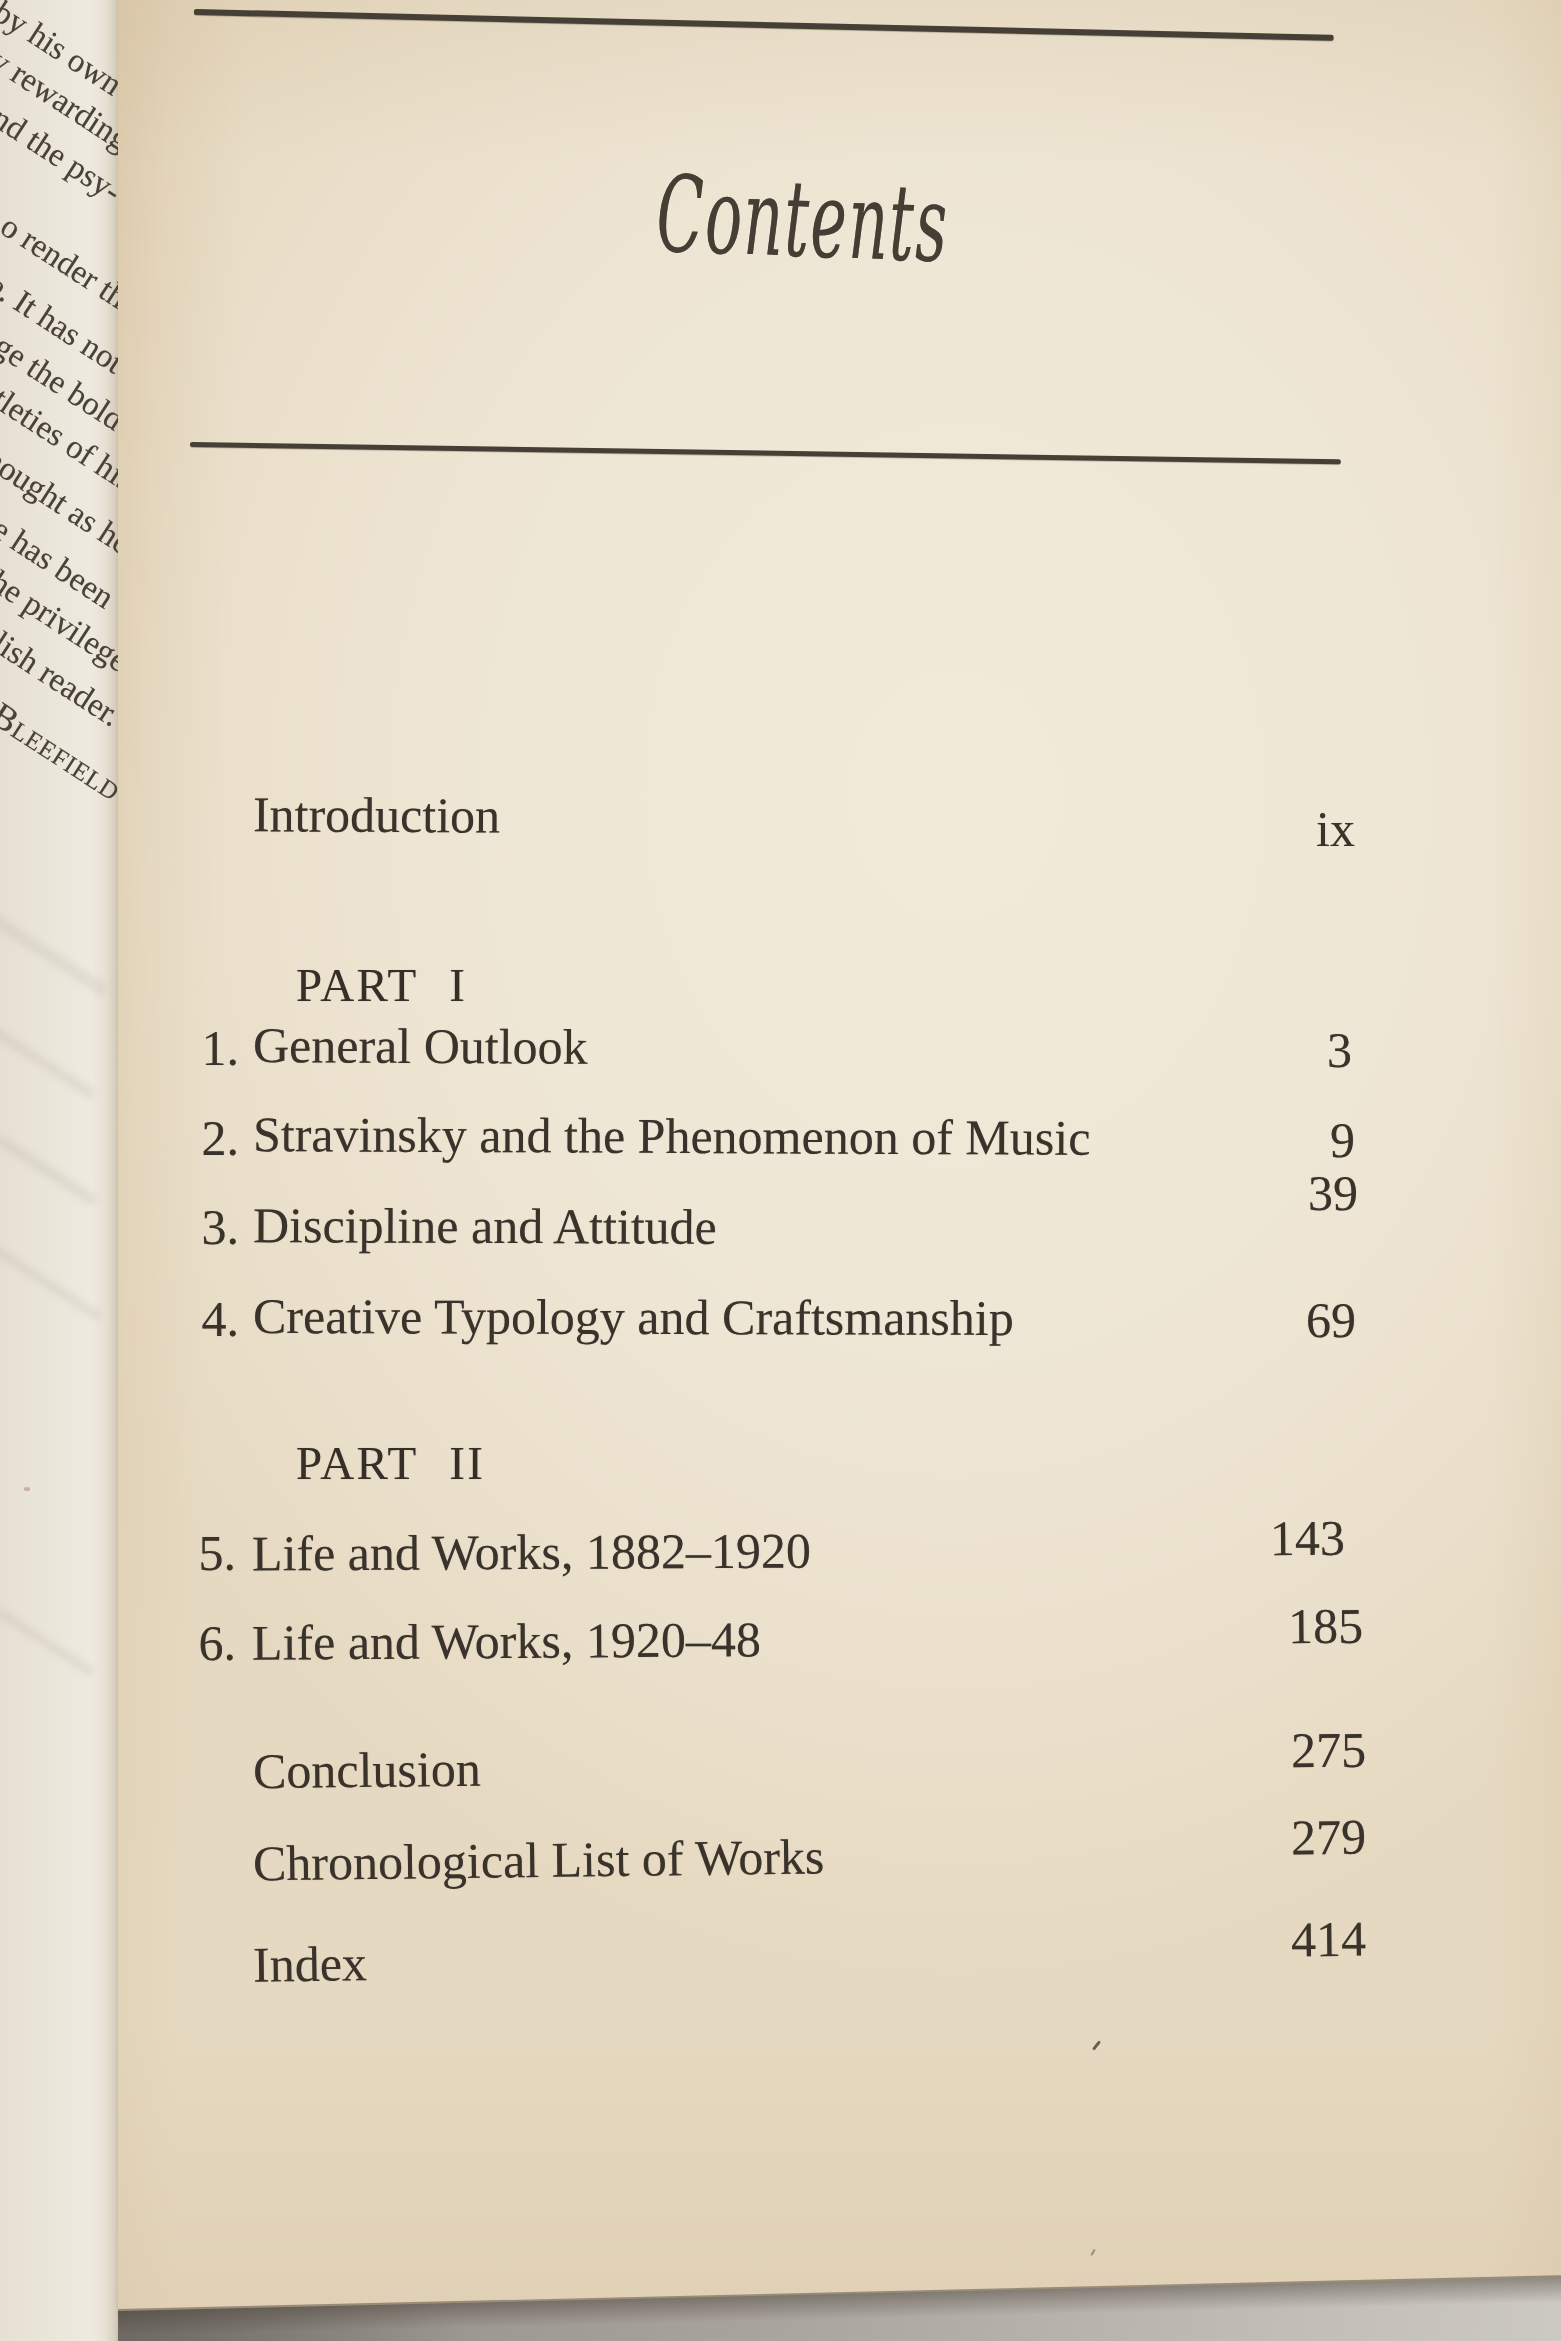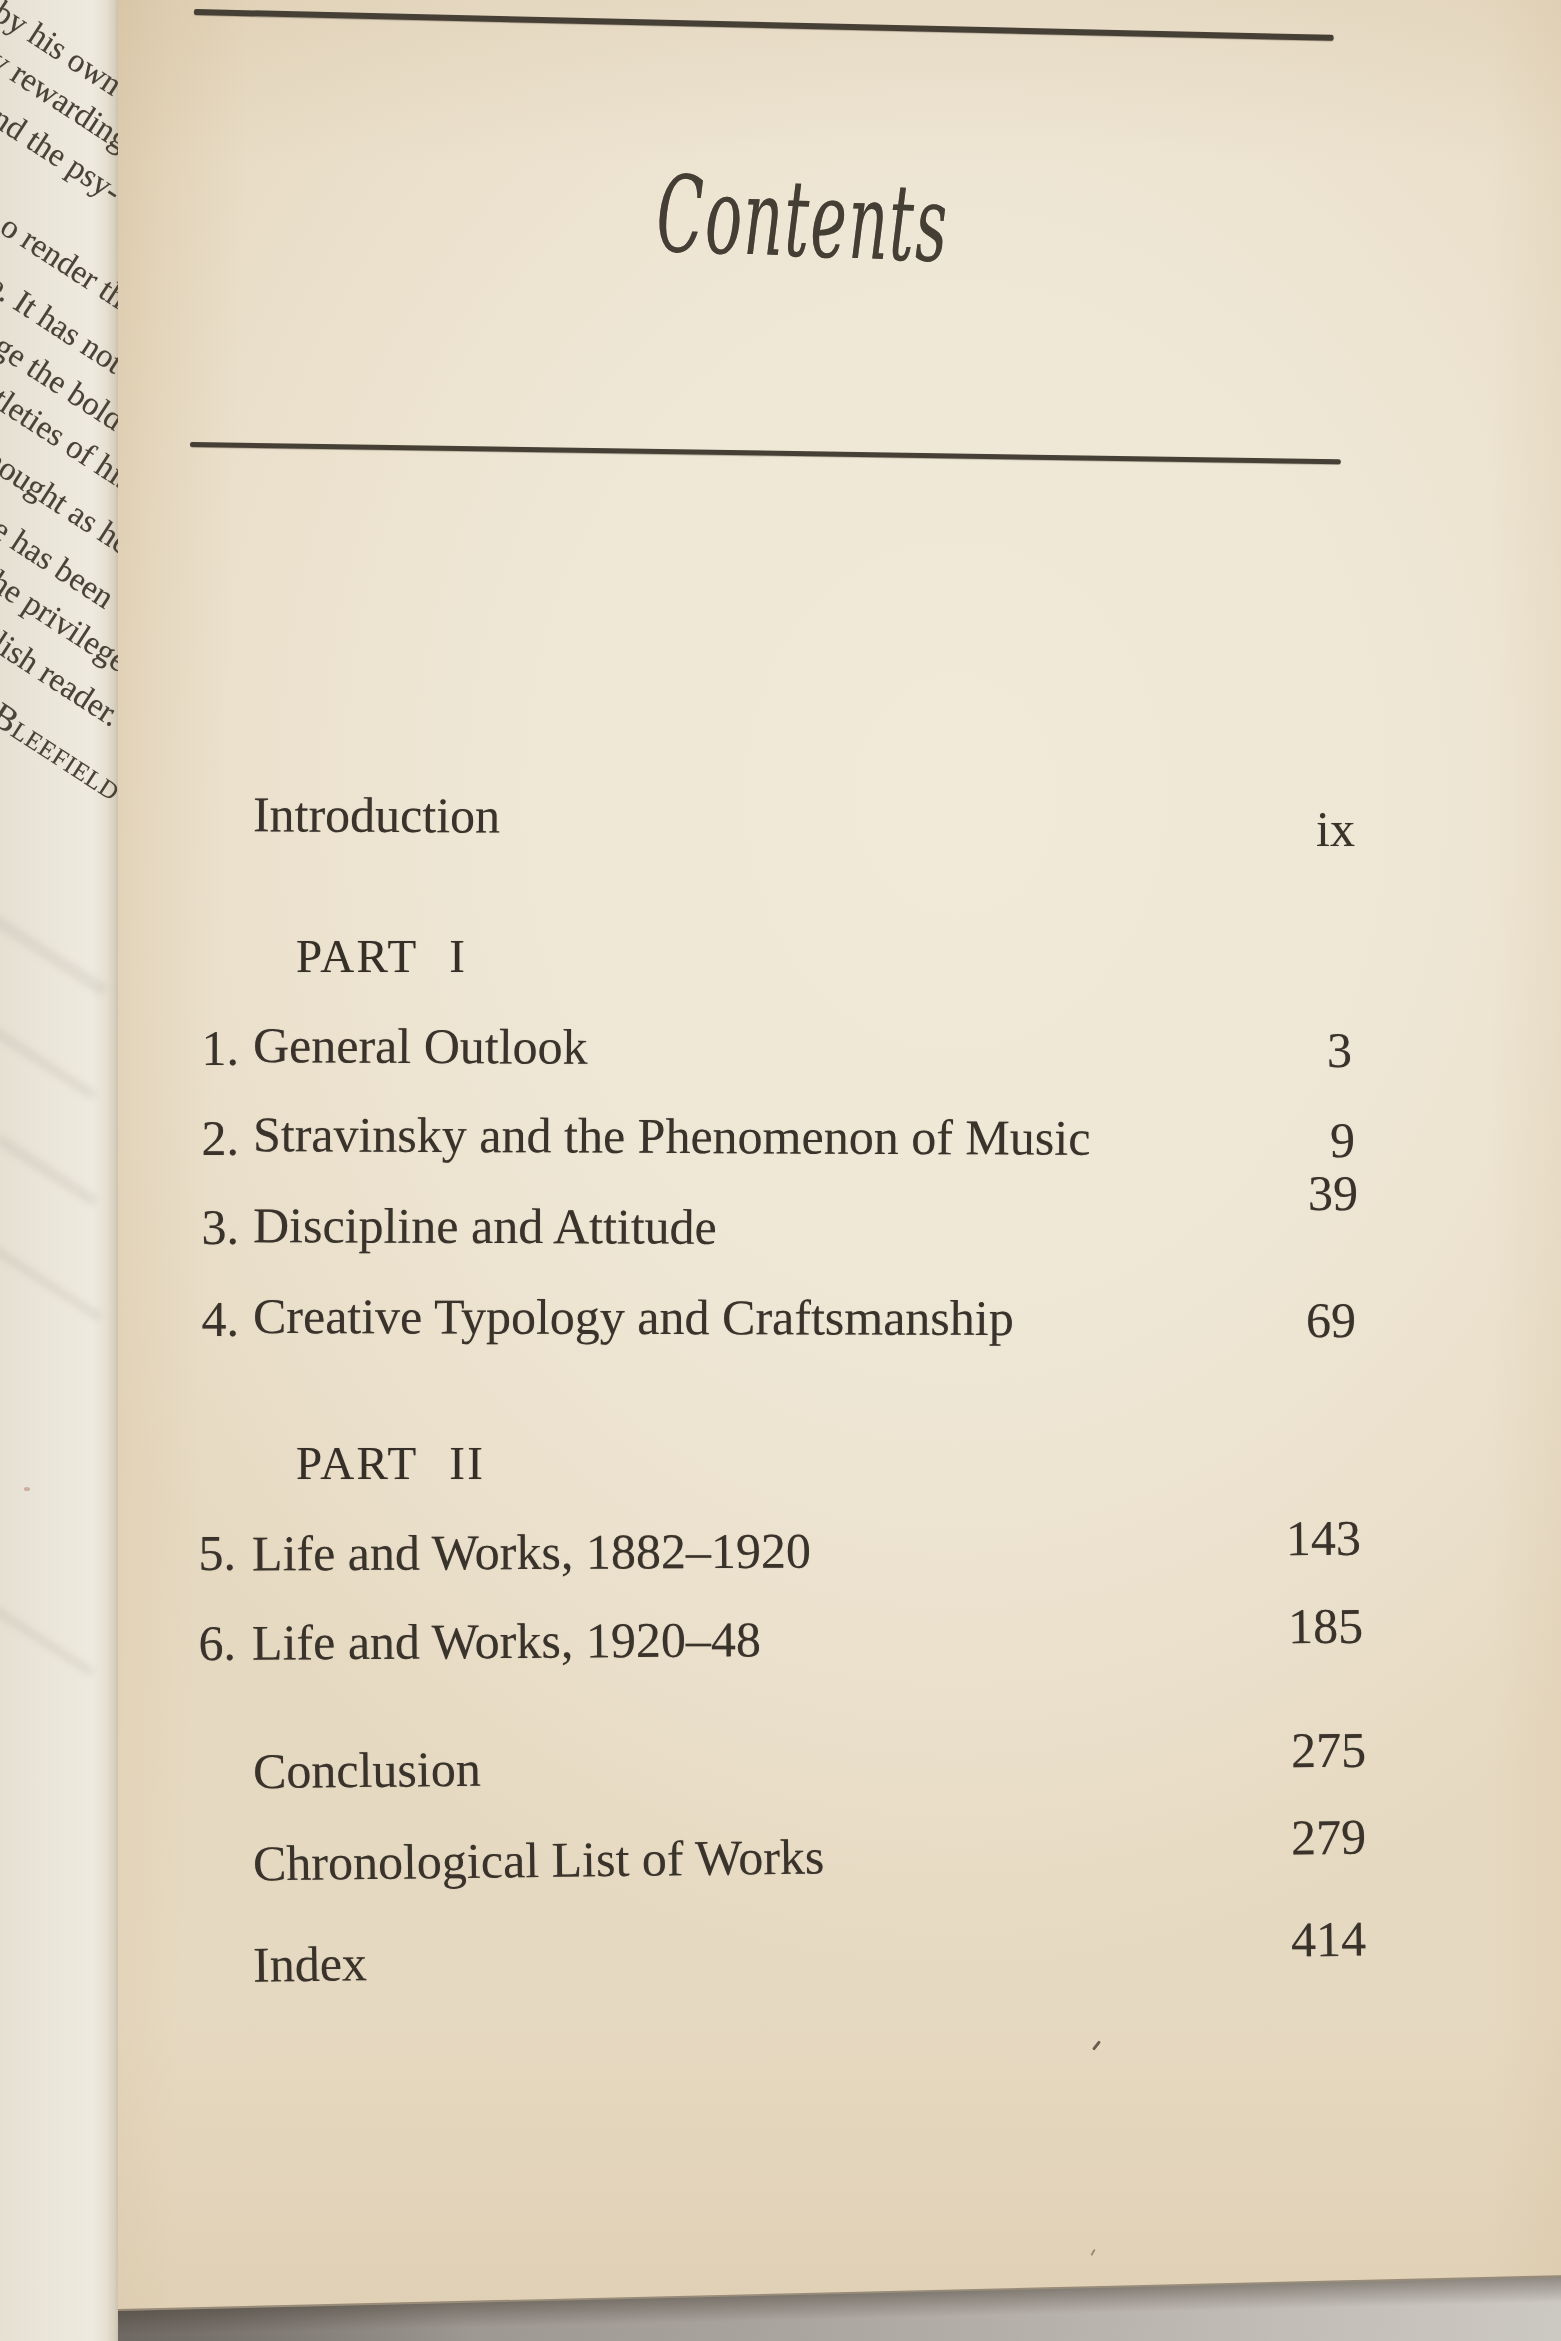--- a/index.html
+++ b/index.html
@@ -88,21 +88,21 @@
 
     <div class="title-wrap">
       <span class="title">Contents</span>
     </div>
 
     <div class="rule rule-mid"></div>
 
     <span class="lbl" style="left:135px;top:790px;transform:rotate(.3deg);">Introduction</span>
     <span class="pg" style="right:206px;top:804px;">ix</span>
 
-    <span class="part" style="left:178px;top:933px;">PART I</span>
+    <span class="part" style="left:178px;top:962px;">PART I</span>
 
     <span class="numcol" style="top:1023px;">1.</span>
     <span class="lbl" style="left:135px;top:1021px;transform:rotate(.3deg);">General Outlook</span>
     <span class="pg" style="right:209px;top:1025px;">3</span>
 
     <span class="numcol" style="top:1113px;">2.</span>
     <span class="lbl" style="left:135px;top:1111px;transform:rotate(.25deg);">Stravinsky and the Phenomenon of Music</span>
     <span class="pg" style="right:206px;top:1115px;">9</span>
 
     <span class="numcol" style="top:1202px;">3.</span>
@@ -110,21 +110,21 @@
     <span class="pg" style="right:203px;top:1160px;margin-top:8px;">39</span>
 
     <span class="numcol" style="top:1294px;">4.</span>
     <span class="lbl" style="left:135px;top:1292px;transform:rotate(.15deg);">Creative Typology and Craftsmanship</span>
     <span class="pg" style="right:205px;top:1295px;">69</span>
 
     <span class="part" style="left:178px;top:1440px;">PART II</span>
 
     <span class="numcol" style="left:66px;top:1528px;">5.</span>
     <span class="lbl" style="left:134px;top:1527px;transform:rotate(-.3deg);">Life and Works, 1882–1920</span>
-    <span class="pg" style="right:200px;top:1513px;transform:rotate(-.4deg);">143</span>
+    <span class="pg" style="right:216px;top:1513px;transform:rotate(-.4deg);">143</span>
 
     <span class="numcol" style="left:66px;top:1618px;">6.</span>
     <span class="lbl" style="left:134px;top:1616px;transform:rotate(-.4deg);">Life and Works, 1920–48</span>
     <span class="pg" style="right:198px;top:1601px;transform:rotate(-.5deg);">185</span>
 
     <span class="lbl" style="left:135px;top:1745px;transform:rotate(-.6deg);">Conclusion</span>
     <span class="pg" style="right:195px;top:1725px;transform:rotate(-.5deg);">275</span>
 
     <span class="lbl" style="left:135px;top:1835px;transform:rotate(-.7deg);">Chronological List of Works</span>
     <span class="pg" style="right:195px;top:1812px;transform:rotate(-.6deg);">279</span>

